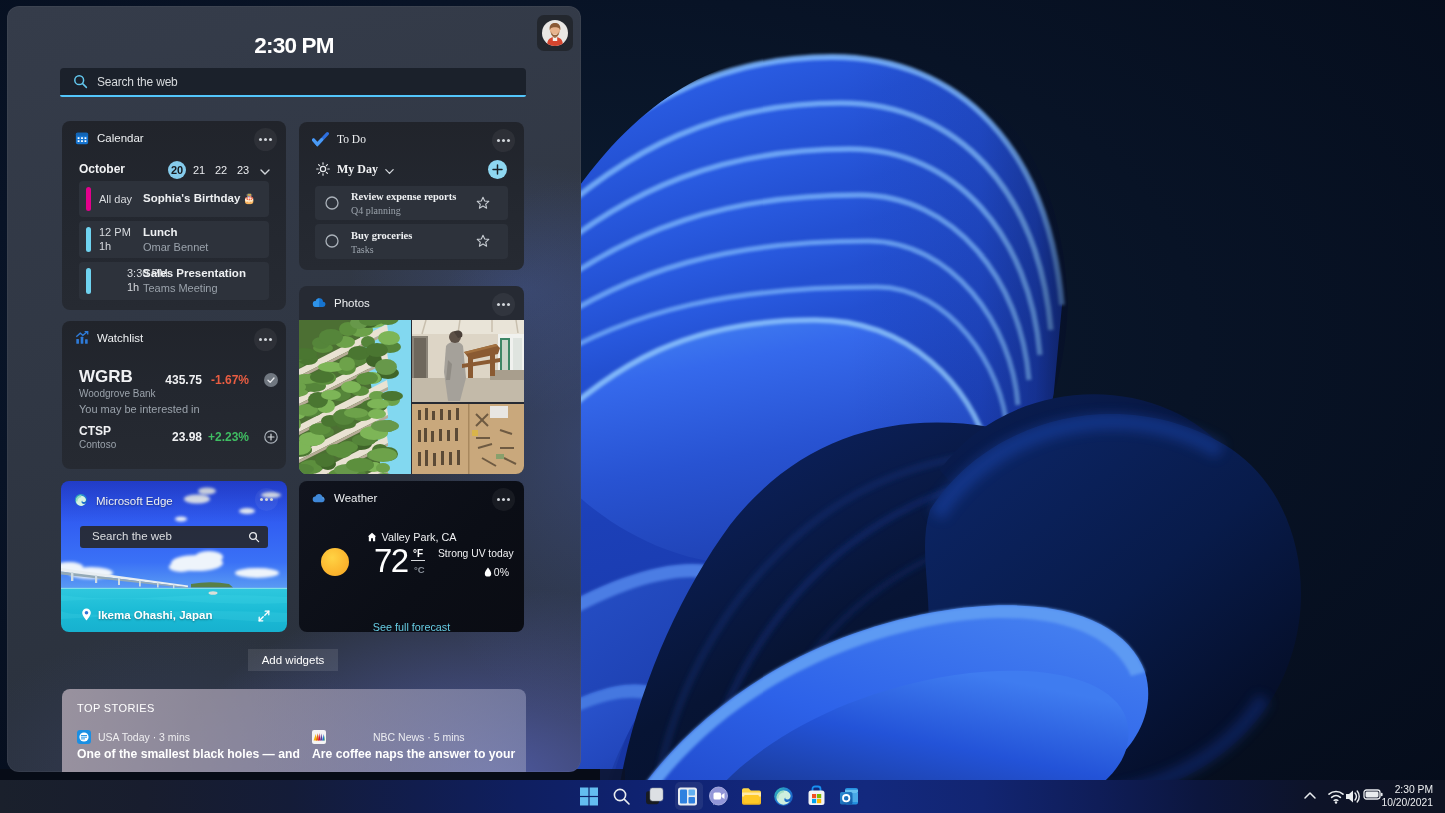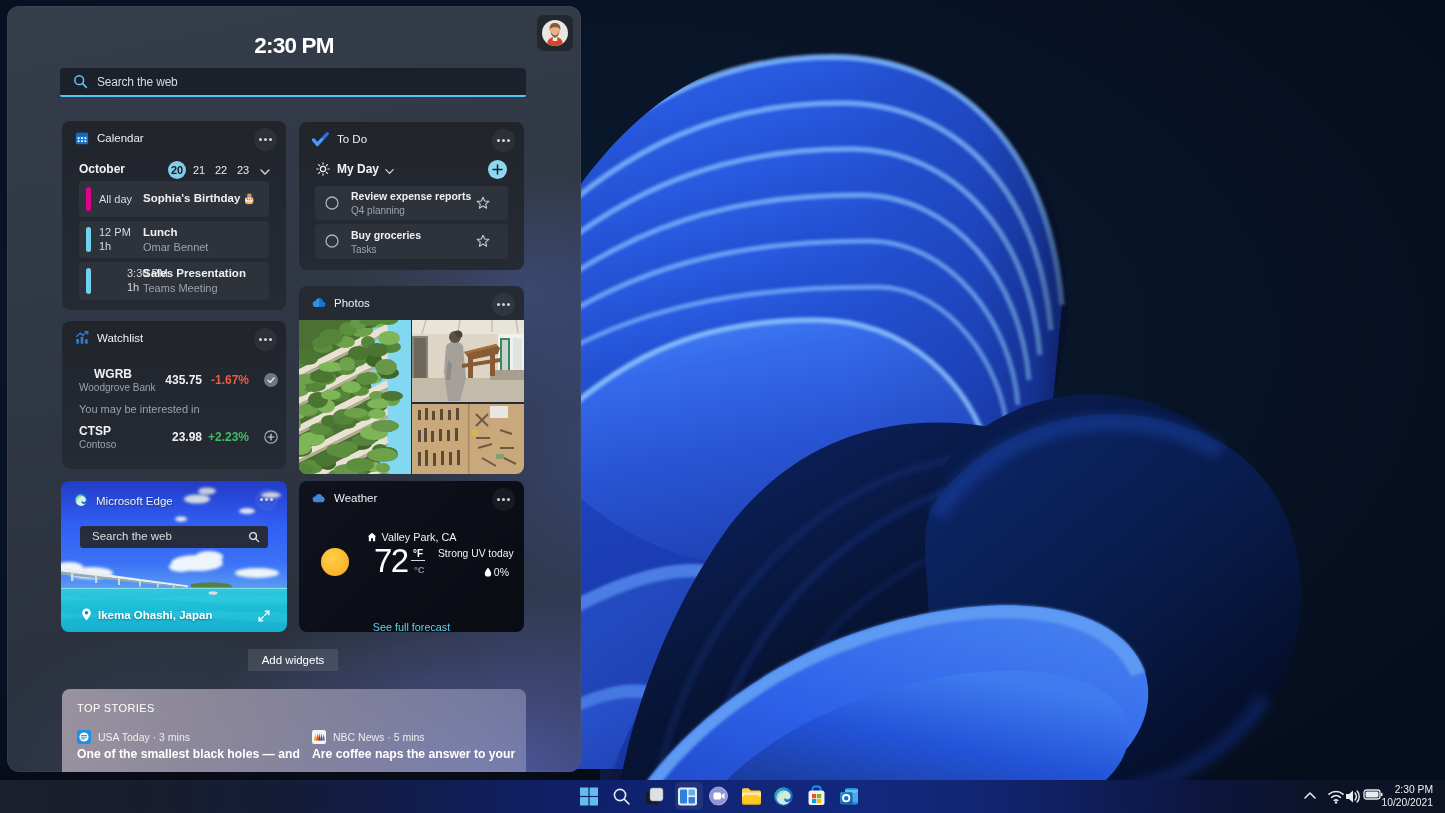--- a/index.html
+++ b/index.html
@@ -259,21 +259,21 @@
   <div class="row" style="left:17px;top:141px;width:190px;height:38px;">
     <div class="bar" style="background:#6fd3f0;"></div>
     <div class="abs t2" style="left:20px;top:4px;color:#d8dbdf;margin-left:28px;">3:30 PM<br>1h</div>
     <div class="abs" style="left:64px;top:4px;">
           <div class="t1">Sales Presentation</div>
           <div class="t2">Teams Meeting</div>
         </div>
   </div>
 </div>
 
-<div class="card" id="w-todo" style="left:292px;top:116px;width:225px;height:148px;">
+<div class="card" id="w-todo" style="left:292px;top:116px;width:225px;height:148px;font-family:Liberation Serif, serif;">
   <div class="hdr">
     <svg class="ico" style="width:17px;height:17px;" viewBox="0 0 16 16">
           <path d="M1.5 8.5 L5 12.5 L14.5 2.5" stroke="#2e6fdf" stroke-width="3" fill="none" stroke-linecap="round" stroke-linejoin="round"></path>
           <path d="M1.5 8.5 L5 12.5 L9 8.2" stroke="#4a9bf5" stroke-width="3" fill="none" stroke-linecap="round"></path>
         </svg>
     <span class="wname">To Do</span>
   </div>
   <div class="dotbtn"></div>
   <svg class="abs" style="left:17px;top:40px;" width="14" height="14" viewBox="0 0 16 16">
         <circle cx="8" cy="8" r="3" fill="none" stroke="#e8eaed" stroke-width="1.4"></circle>
@@ -331,21 +331,21 @@
             <rect x="6.5" y="6.5" width="3" height="8" rx="0.6"></rect>
             <rect x="11.5" y="9.5" width="3" height="5" rx="0.6"></rect>
           </g>
           <path d="M1.5 6.5 L6 2.5 L9 5 L14 0.8" stroke="#2e7bd9" stroke-width="1.6" fill="none"></path>
           <path d="M11 0.5 L14.5 0.5 L14.5 4" stroke="#2e7bd9" stroke-width="1.6" fill="none"></path>
         </svg>
     <span class="wname">Watchlist</span>
   </div>
   <div class="dotbtn"></div>
   <div class="abs" style="left:17px;top:46px;">
-        <div style="color:#f0f1f3;font-weight:bold;font-size:12px;margin-left:15px;">WGRB</div>
+        <div style="color:#f0f1f3;font-weight:bold;font-size:17px;">WGRB</div>
         <div class="t2" style="font-size:10px;">Woodgrove Bank</div>
       </div>
   <div class="abs" style="left:92px;top:52px;width:48px;text-align:right;color:#f0f1f3;font-size:12px;font-weight:bold;">435.75</div>
   <div class="abs" style="left:147px;top:52px;width:40px;text-align:right;color:#e85d42;font-size:12px;font-weight:bold;">-1.67%</div>
   <div class="abs" style="left:202px;top:52px;width:14px;height:14px;border-radius:50%;background:#707780;">
     <svg width="14" height="14" viewBox="0 0 14 14">
           <path d="M4 7.2 L6.2 9.4 L10 5" stroke="#e8eaed" stroke-width="1.3" fill="none" stroke-linecap="round" stroke-linejoin="round"></path>
         </svg>
   </div>
   <div class="abs t2" style="left:17px;top:81px;font-size:11px;">You may be interested in</div>
@@ -708,21 +708,21 @@
           <rect width="14" height="14" rx="2" fill="#f4f4f4"></rect>
           <g transform="translate(1.6,2.5)">
             <path d="M0 8 L2.2 1.5 L3.4 8 Z" fill="#f5b50b"></path>
             <path d="M2.2 8 L4.2 0.8 L5.4 8 Z" fill="#e8680e"></path>
             <path d="M4.6 8 L5.6 0.5 L7 8 Z" fill="#d01344"></path>
             <path d="M6.6 8 L7.6 0.8 L9 8 Z" fill="#5e3a94"></path>
             <path d="M8.6 8 L9.8 1.5 L10.8 8 Z" fill="#2073cf"></path>
             <path d="M10 8 L10.8 3 L11 8 Z" fill="#2ba23c"></path>
           </g>
         </svg>
-    <span style="color:rgba(255,255,255,0.85);font-size:10.5px;">NBC News · 5 mins</span>
+    <span style="color:rgba(255,255,255,0.85);font-size:10.5px;margin-left:40px;">NBC News · 5 mins</span>
   </div>
   <div class="abs" style="left:250px;top:58px;color:#fff;font-weight:bold;font-size:12.2px;white-space:nowrap;">Are coffee naps the answer to your</div>
 </div>
 
 </div>
 <div id="taskbar">
 <svg width="1445" height="33" viewBox="0 0 1445 33">
   <defs>
     <linearGradient id="fold" x1="0" y1="0" x2="0" y2="1">
           <stop offset="0" stop-color="#ffd84a"></stop>

